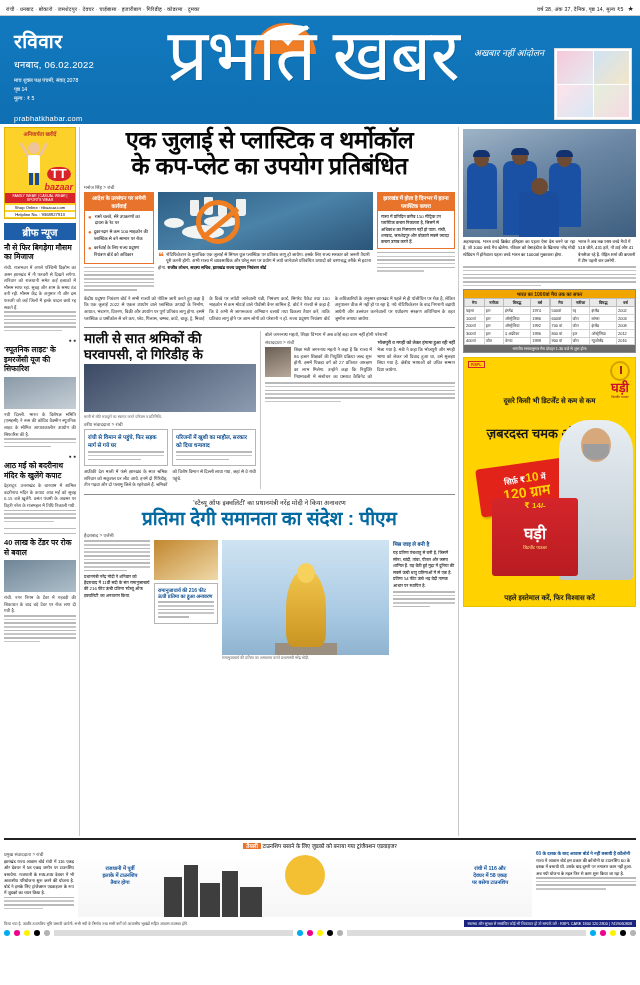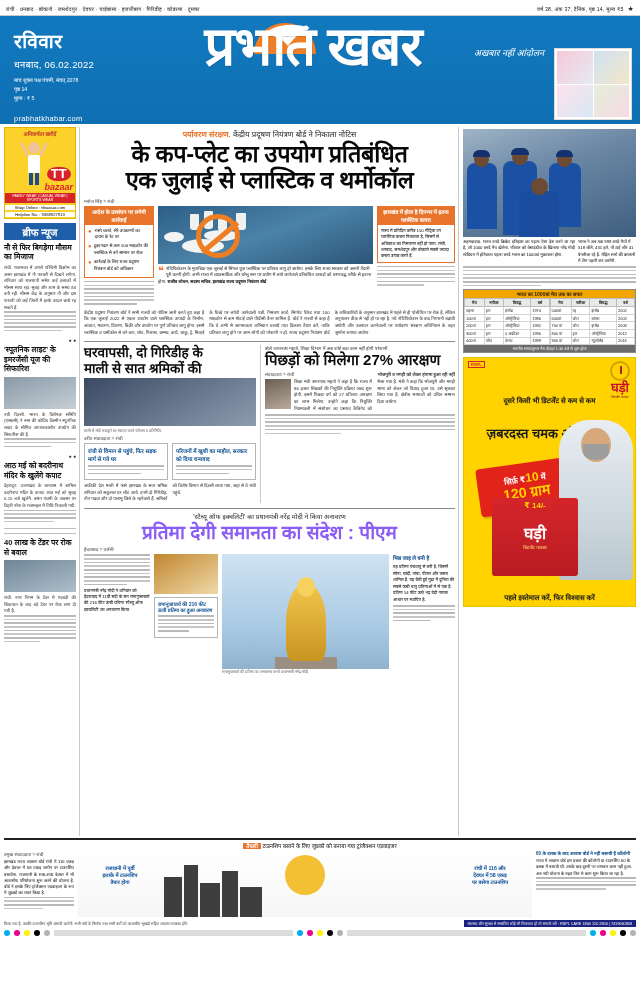--- a/index.html
+++ b/index.html
@@ -44,21 +44,21 @@
   }
   .mast-day { font-size: 19px; font-weight: bold; line-height: 1; letter-spacing:.5px;}
   .mast-place { font-size: 9.5px; margin-top: 7px; letter-spacing:.2px;}
   .mast-sub { font-size: 5.2px; margin-top: 5px; line-height: 1.7; }
   .mast-web { font-size: 7.4px; margin-top: 11px; letter-spacing: .3px; }
 
   .mast-center {
     position: absolute; left: 118px; top: 6px; width: 390px; text-align: center;
   }
   .logo-title {
-    font-size: 54px; font-weight: bold; color: #fff; line-height: .96;
+    font-size: 72px; font-weight: normal; color: #fff; line-height: .96;
     letter-spacing: -1px; font-family: "Liberation Serif","DejaVu Serif",serif;
     text-shadow: 1px 1px 0 rgba(0,0,0,.12);
   }
   .tagline-top {
     position: absolute; right: 8px; top: 30px;
     font-size: 9px; color:#fff; font-style: italic;
   }
   .tagline-bottom {
     margin: 1px auto 0; width: 200px;
     background: #e8732a; color: #fff;
@@ -196,21 +196,21 @@
   .h2b { font-size:15px; font-weight:bold; line-height:1.13; color:#0d0d0d; margin:0 0 2px 0;}
   .smallkick { font-size:4.6px; color:#333; margin-bottom:1px;}
   .news-photo { width:100%; height:48px; background:linear-gradient(150deg,#3b4a63,#8d9cb0); margin:2px 0;}
   .cap { font-size:3.8px; color:#555; margin-bottom:2px;}
   .mugshot { width:26px; height:30px; background:linear-gradient(160deg,#6a5f55,#b9aa9b); float:left; margin:0 3px 2px 0;}
 
   
   .deck3 { margin-top:5px; border-top:1px solid #8c8c8c; padding-top:3px;}
   .deck3 .h3k { font-size:6.6px; text-align:center; color:#222; margin-bottom:1px;}
   .deck3 .h3 {
-    font-size:19px; font-weight:bold; text-align:center; color:#8b5cf6;
+    font-size:19px; font-weight:bold; text-align:center; color:#0369a1;
     line-height:1.12; margin:0 0 3px 0;
   }
   .statue-row { display:flex; gap:4px;}
   .s-c1{ width:66px; flex:0 0 66px;}
   .s-c2{ width:64px; flex:0 0 64px;}
   .s-c3{ flex:1 1 auto;}
   .s-c4{ width:62px; flex:0 0 62px;}
   .modi-photo { width:100%; height:40px; background:linear-gradient(150deg,#c2872f,#efd9a8); }
   .statue-img {
     width:100%; height:115px; position:relative; overflow:hidden;
@@ -472,26 +472,23 @@
             <span style="width:100%"></span>
             <span style="width:100%"></span>
           <span style="width:100%"></span>
             <span style="width:50%"></span>
         </div>
       </div>
     </div>
 
     <div class="col-mid rule-v" style="padding-left:4px;">
 
-      <div class="kicker">
-        <b>पर्यावरण संरक्षण.</b><span> केंद्रीय प्रदूषण नियंत्रण बोर्ड ने निकाला नोटिस</span>
-      </div>
       <h1 class="lead-head">
+        <div>एक जुलाई से प्लास्टिक व थर्मोकॉल</div>
         <div>के कप-प्लेट का उपयोग प्रतिबंधित</div>
-        <div>एक जुलाई से प्लास्टिक व थर्मोकॉल</div>
       </h1>
       <div class="byline">मनोज सिंह &gt; रांची</div>
 
       <div class="lead-grid">
         <div class="lead-c1">
           <div class="box-orange">
             <div class="bh">आदेश के उल्लंघन पर लगेगी कार्रवाई</div>
             <div class="bullet">
               <span class="dot">●</span>
               <span>रास्ते चलते, सेरे उपकरणों का दायरा के रेट पर</span>
@@ -551,22 +548,22 @@
       </div>
 
       <div class="cols3" style="margin-top:3px;">
         <span>केंद्रीय प्रदूषण नियंत्रण बोर्ड ने सभी राज्यों को नोटिस जारी करते हुए कहा है कि एक जुलाई 2022 से एकल उपयोग वाले प्लास्टिक उत्पादों के निर्माण, आयात, भंडारण, वितरण, बिक्री और उपयोग पर पूर्ण प्रतिबंध लागू होगा. इसमें प्लास्टिक व थर्मोकॉल से बने कप, प्लेट, गिलास, चम्मच, कांटे, चाकू, ट्रे, मिठाई के डिब्बे पर लपेटी जानेवाली पन्नी, निमंत्रण कार्ड, सिगरेट पैकेट तथा 100 माइक्रोन से कम मोटाई वाले पीवीसी बैनर शामिल हैं. बोर्ड ने राज्यों से कहा है कि वे अभी से जागरूकता अभियान चलायें तथा विकल्प तैयार करें, ताकि प्रतिबंध लागू होने पर आम लोगों को परेशानी न हो.</span>
         <span>राज्य प्रदूषण नियंत्रण बोर्ड के अधिकारियों के अनुसार झारखंड में पहले से ही पॉलीथिन पर रोक है, लेकिन अनुपालन ठीक से नहीं हो पा रहा है. नये नोटिफिकेशन के बाद निगरानी बढ़ायी जायेगी और उल्लंघन करनेवालों पर पर्यावरण संरक्षण अधिनियम के तहत जुर्माना लगाया जायेगा.</span>
       </div>
 
       <div class="deck">
         <div class="deck-left">
           <h2 class="h2">
+            <div>माली से सात श्रमिकों की</div>
             <div>घरवापसी, दो गिरिडीह के</div>
-            <div>माली से सात श्रमिकों की</div>
           </h2>
           <div class="news-photo"></div>
           <div class="cap">माली से लौटे मजदूरों का स्वागत करते परिजन व प्रतिनिधि.</div>
           <div class="byline">वरीय संवाददाता &gt; रांची</div>
           <div style="display:flex;gap:4px;">
             <div style="flex:1;">
               <div class="box-grey">
                 <div class="bh">रांची से विमान से पहुंचे, फिर सड़क मार्ग से गये घर</div>
                 <div class="lines">
                   <span style="width:100%"></span>
@@ -585,21 +582,20 @@
                 </div>
               </div>
             </div>
           </div>
           <div class="cols2" style="margin-top:3px;">अफ्रीकी देश माली में फंसे झारखंड के सात श्रमिक शनिवार को सकुशल घर लौट आये. इनमें दो गिरिडीह, तीन गढ़वा और दो पलामू जिले के रहनेवाले हैं. श्रमिकों को विशेष विमान से दिल्ली लाया गया, जहां से वे रांची पहुंचे.</div>
         </div>
 
         <div class="deck-right rule-v" style="padding-left:4px;">
           <div class="smallkick">बोले जगरनाथ महतो, शिक्षा विभाग में अब कोई बड़ा काम नहीं होगी परेशानी</div>
           <h2 class="h2b">
-            <div>पिछड़ों को मिलेगा 27% आरक्षण</div>
           </h2>
           <div style="display:flex;justify-content:space-between;align-items:center;">
             <span class="byline">संवाददाता &gt; रांची</span>
             <span class="byline" style="font-weight:bold;">भोजपुरी व मगही को लेकर हंगामा हुआ रही नहीं</span>
           </div>
           <div class="mugshot"></div>
           <div class="cols2">
             <span>शिक्षा मंत्री जगरनाथ महतो ने कहा है कि राज्य में 86 हजार शिक्षकों की नियुक्ति प्रक्रिया जल्द शुरू होगी. इसमें पिछड़ा वर्ग को 27 प्रतिशत आरक्षण का लाभ मिलेगा. उन्होंने कहा कि नियुक्ति नियमावली में संशोधन का प्रस्ताव कैबिनेट को भेजा गया है.</span>
             <span>मंत्री ने कहा कि भोजपुरी और मगही भाषा को लेकर जो विवाद हुआ था, उसे सुलझा लिया गया है. क्षेत्रीय भाषाओं को उचित सम्मान दिया जायेगा.</span>
           </div>

